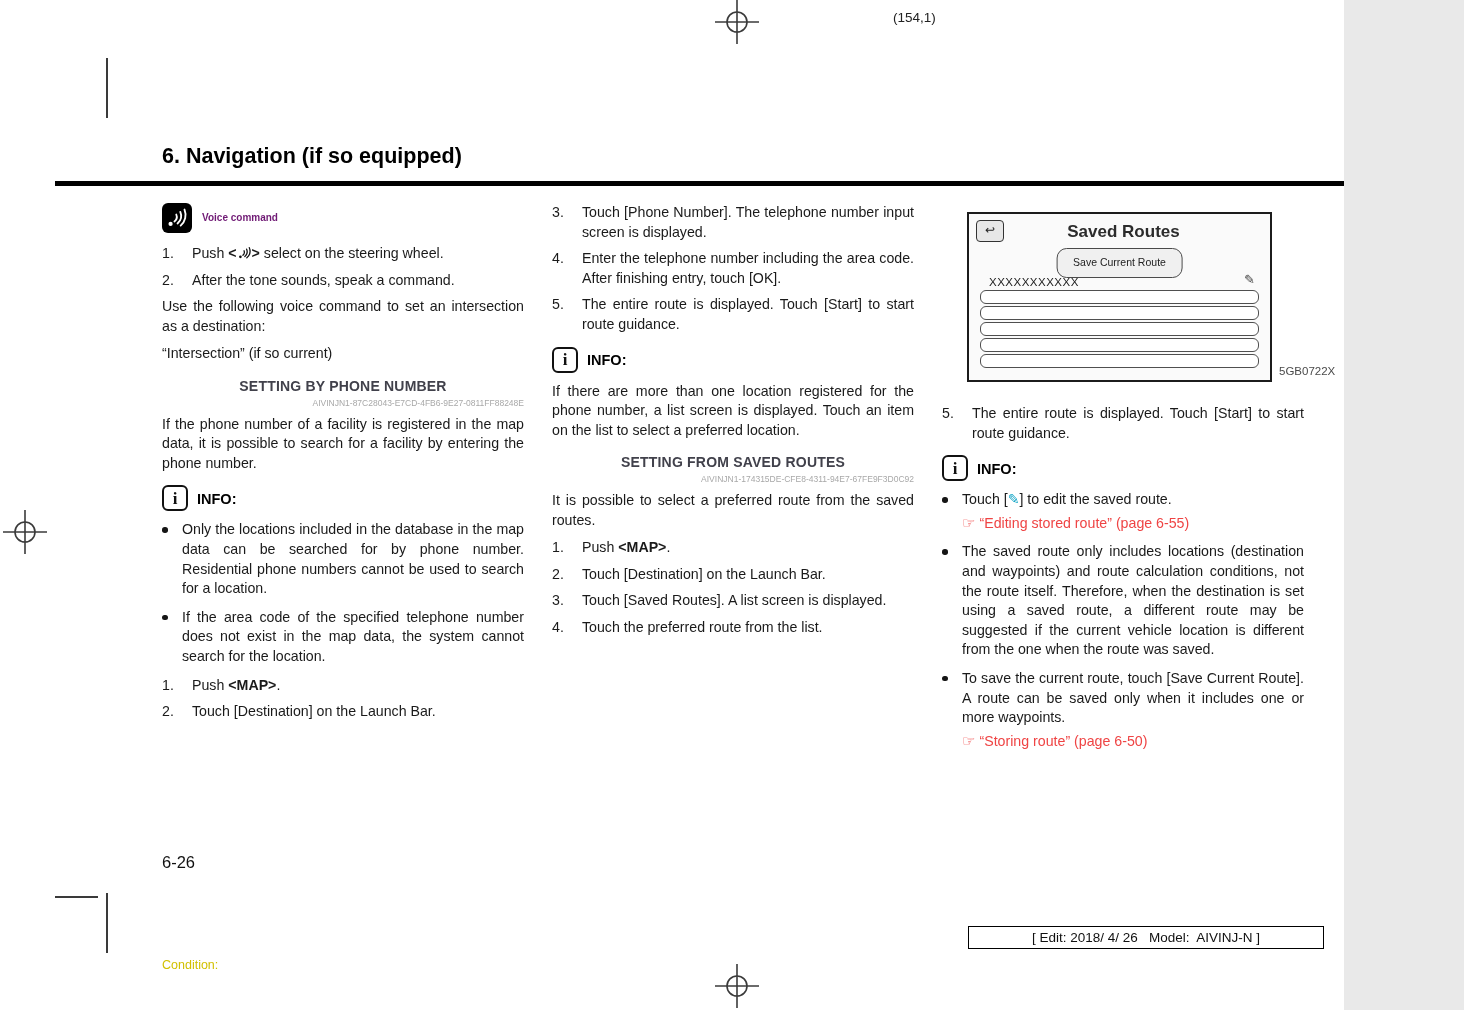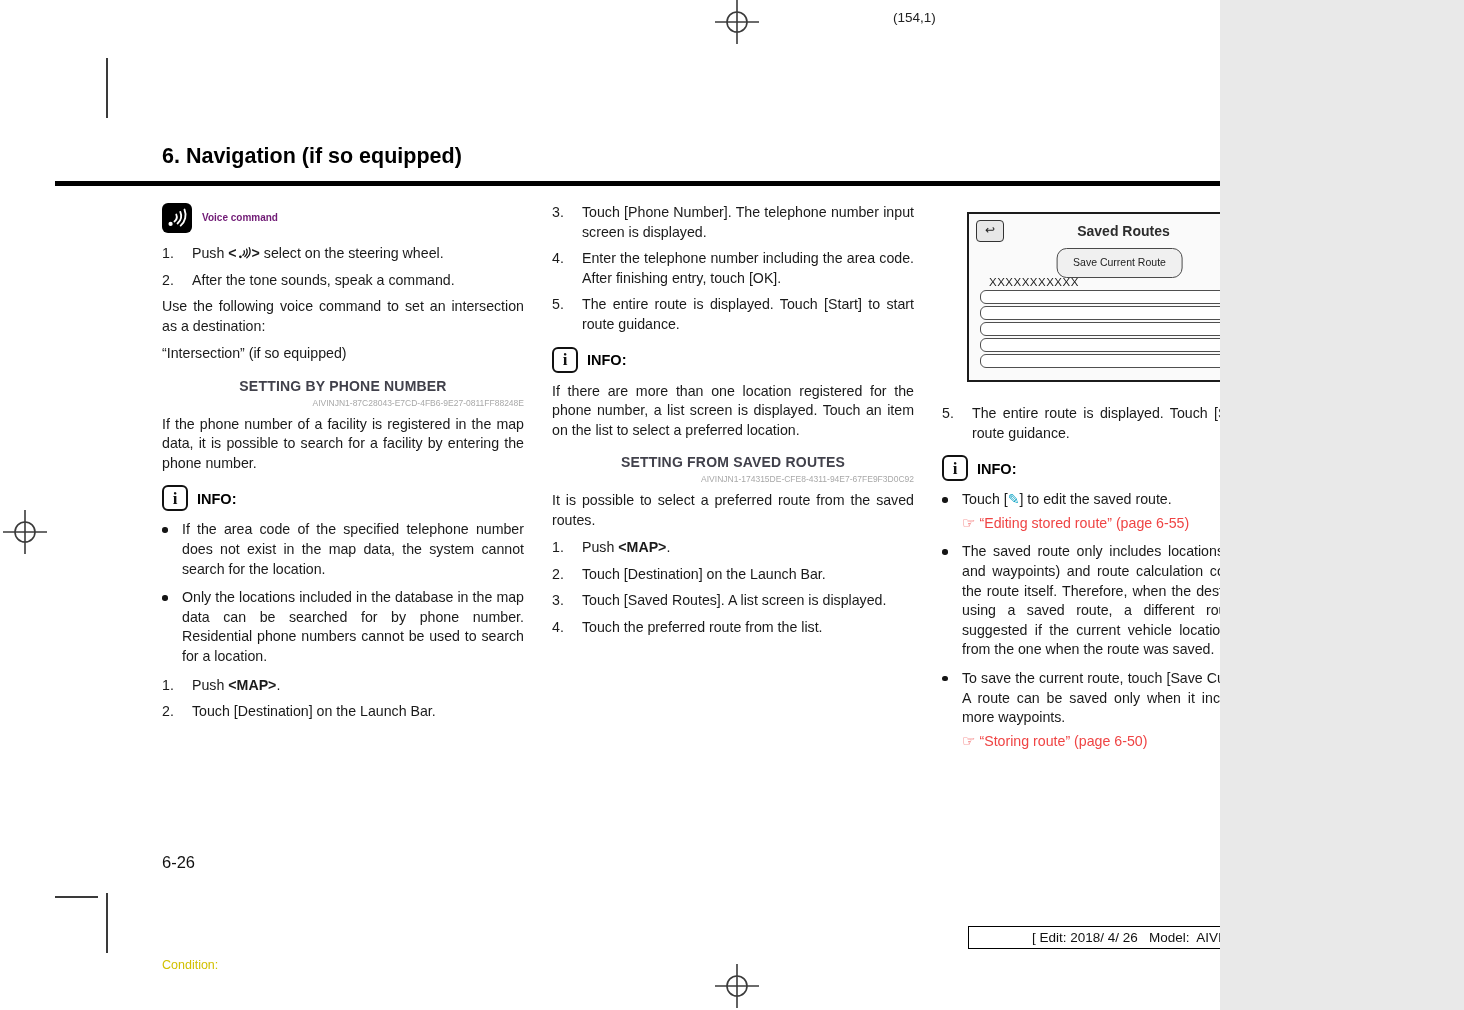--- a/index.html
+++ b/index.html
@@ -1,16 +1,16 @@
 <!DOCTYPE html>
 <html><head>
 <meta charset="utf-8">
 <style>
   html,body{margin:0;padding:0;background:#e9e9e9;}
-  .page{position:relative;width:1220px;height:1010px;background:#fff;overflow:hidden;
+  .page{position:relative;width:1344px;height:1010px;background:#fff;overflow:hidden;
         font-family:"Liberation Sans",sans-serif;color:#151515;}
 
   
   .reg{position:absolute;}
   .crop{position:absolute;background:#3a3a3a;}
 
   .corner-tag{position:absolute;left:893px;top:10px;font-size:13.5px;color:#222;}
 
   .chapter-heading{position:absolute;left:162px;top:144px;font-size:21.5px;font-weight:bold;color:#000;}
   .chapter-rule{position:absolute;left:55px;top:181px;width:1355px;height:5px;background:#000;}
@@ -49,21 +49,21 @@
 
   .ref{display:block;margin-top:3px;text-align:left;color:#ef4444;cursor:pointer;}
   .hand{font-size:15px;margin-right:4px;}
   .pencil-inline{color:#0aa2c4;font-size:14px;}
 
   
   .shot{position:relative;box-sizing:border-box;width:305px;height:170px;margin-left:25px;
         border:2px solid #1c1c1c;background:#fafafa;}
   .shot-back{position:absolute;left:7px;top:6px;width:26px;height:20px;border:1.5px solid #333;border-radius:4px;
              background:#e7e7e7;display:flex;align-items:center;justify-content:center;font-size:12px;color:#222;}
-  .shot-title{position:absolute;left:8px;right:0;top:8px;text-align:center;font-size:14px;font-weight:600;color:#2c2c2c;}
+  .shot-title{position:absolute;left:8px;right:0;top:8px;text-align:center;font-size:17px;font-weight:600;color:#2c2c2c;}
   .shot-save{position:absolute;top:34px;left:50%;transform:translateX(-50%);border:1.5px solid #4a4a4a;border-radius:10px;
              background:#f0f0f0;font-size:10.5px;color:#222;padding:4px 16px;white-space:nowrap;}
   .shot-row1{position:absolute;left:20px;top:59px;font-size:11.5px;letter-spacing:.5px;color:#222;}
   .shot-pencil{position:absolute;right:15px;top:56px;font-size:13px;color:#444;}
   .shot-empty{position:absolute;left:11px;right:11px;height:12px;border:1.3px solid #4f4f4f;border-radius:6px;background:#fff;}
   .shot-caption{position:absolute;left:337px;top:150px;font-size:11.5px;color:#4a4a4a;white-space:nowrap;}
 
   .page-number{position:absolute;left:162px;top:853px;font-size:16.5px;color:#111;}
   .condition{position:absolute;left:162px;top:958px;font-size:12.5px;color:#d2c000;}
   .edit-box{position:absolute;left:968px;top:926px;width:354px;height:21px;border:1.5px solid #000;
@@ -131,41 +131,41 @@
               <path d="M16 20.3 A 15.5 15.5 0 0 0 20.2 2.8" stroke="#111" stroke-width="2.2" fill="none" stroke-linecap="round"></path>
             </svg></span><b>&gt;</b><span> select on the steering wheel.</span></span>
     </div>
 
     <div class="step">
       <span class="num">2.</span>
       <span class="body">After the tone sounds, speak a command.</span>
     </div>
 
     <p class="para">Use the following voice command to set an intersection as a destination:</p>
-    <p class="para">“Intersection” (if so equipped)</p>
+    <p class="para">“Intersection” (if so current)</p>
 
     <div class="sec-head">SETTING BY PHONE NUMBER</div>
     <div class="sec-code">AIVINJN1-87C28043-E7CD-4FB6-9E27-0811FF88248E</div>
 
     <p class="para">If the phone number of a facility is registered in the map data, it is possible to search for a facility by entering the phone number.</p>
 
     <div class="info-head">
       <span class="info-icon">
           <span class="info-i">i</span>
         </span>
       <span class="info-label">INFO:</span>
     </div>
 
     <div class="bullet">
       <span class="dot"></span>
+      <span class="body">Only the locations included in the database in the map data can be searched for by phone number. Residential phone numbers cannot be used to search for a location.</span>
+    </div>
+    <div class="bullet">
+      <span class="dot"></span>
       <span class="body">If the area code of the specified telephone number does not exist in the map data, the system cannot search for the location.</span>
-    </div>
-    <div class="bullet">
-      <span class="dot"></span>
-      <span class="body">Only the locations included in the database in the map data can be searched for by phone number. Residential phone numbers cannot be used to search for a location.</span>
     </div>
 
     <div class="step">
       <span class="num">1.</span>
       <span class="body"><span>Push </span><b>&lt;MAP&gt;</b><span>.</span></span>
     </div>
     <div class="step">
       <span class="num">2.</span>
       <span class="body">Touch [Destination] on the Launch Bar.</span>
     </div>

